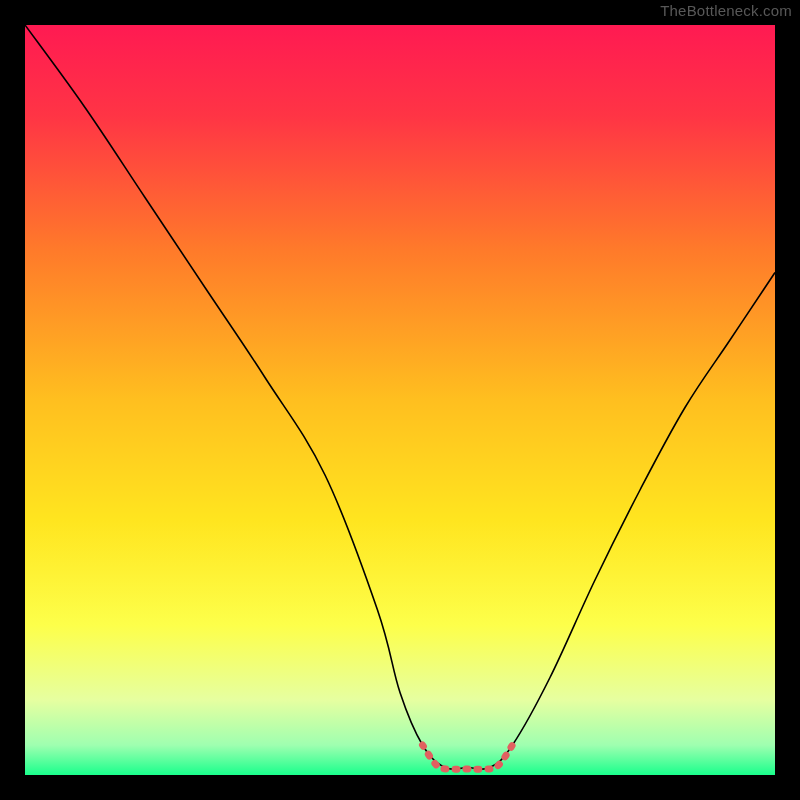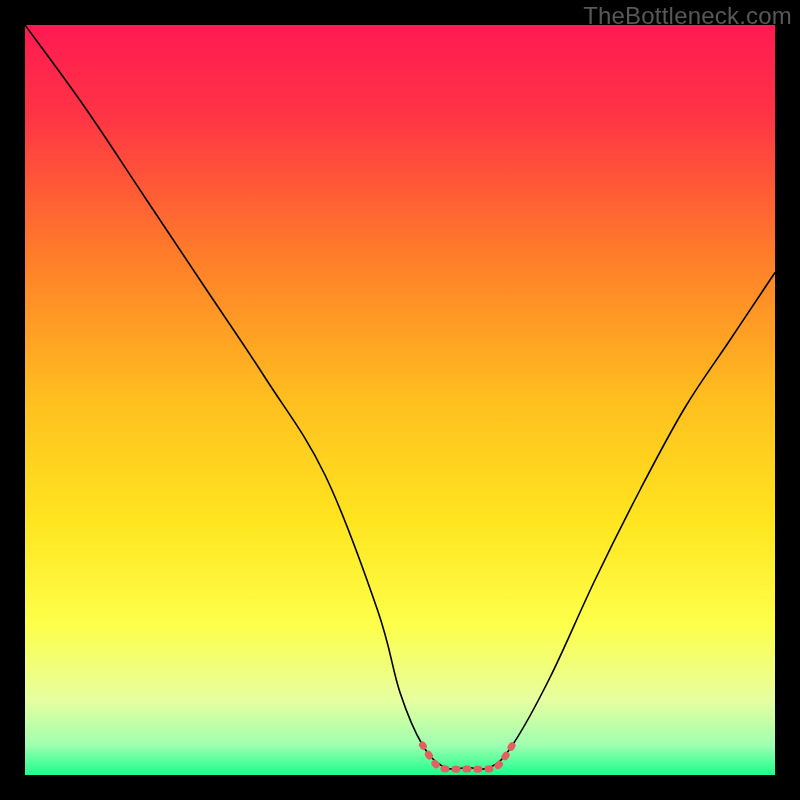--- a/index.html
+++ b/index.html
@@ -17,21 +17,21 @@
     left: 0;
     width: 800px;
     height: 800px;
     background: #000;
   }
   .watermark {
     position: absolute;
     top: 2px;
     right: 8px;
     color: #585858;
-    font-size: 24px;
+    font-size: 15px;
     font-weight: 500;
     letter-spacing: 0.2px;
     z-index: 20;
   }
   .plot {
     position: absolute;
     top: 25px;
     left: 25px;
     width: 750px;
     height: 750px;

